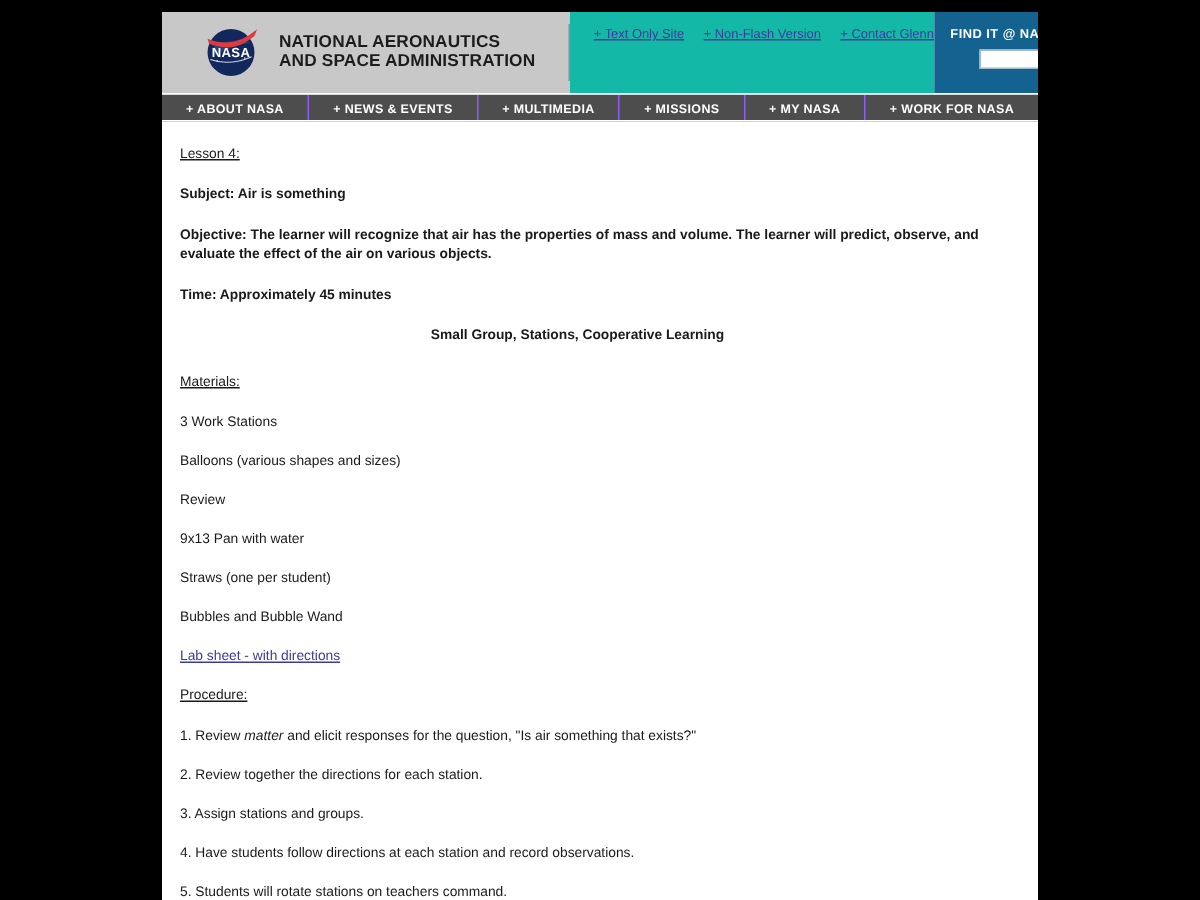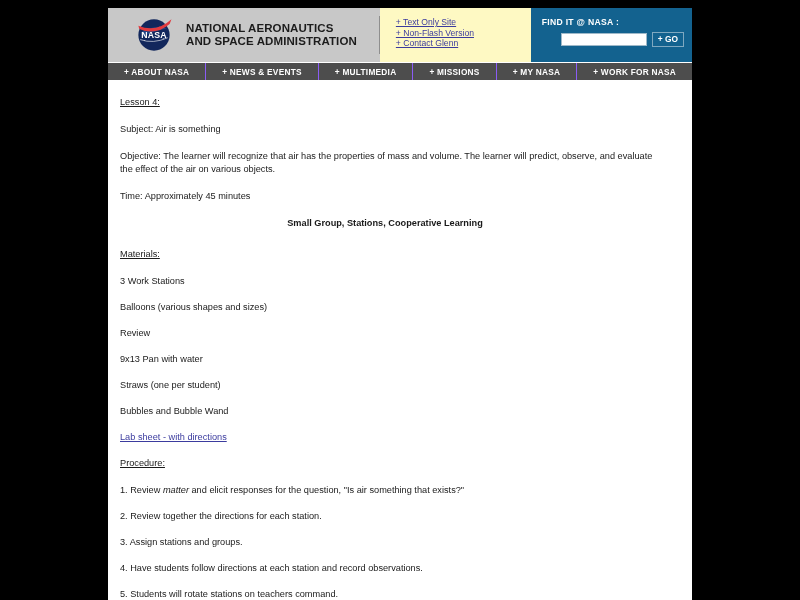--- a/index.html
+++ b/index.html
@@ -70,25 +70,24 @@
 
   .header-divider {
     width: 1px;
     background: #8e8e8e;
     margin: 8px 0 8px 22px;
     flex: 0 0 auto;
   }
 
   .quick-links {
     flex: 1 1 auto;
-    background: #fef9c3;
+    background: #14b8a6;
     padding: 9px 0 0 16px;
     display: flex;
-    flex-direction: column;
-    gap: 0;
+    gap: 13px;
   }
   .quick-links a {
     color: #3b3b9e;
     font-size: 8.6px;
     line-height: 10.5px;
     text-decoration: underline;
     white-space: nowrap;
     display: inline-block;
     width: fit-content;
   }
@@ -168,20 +167,21 @@
 
   .heading {
     font-weight: normal;
     text-decoration: underline;
     margin-bottom: 14px;
   }
 
   .para {
     margin-bottom: 14px;
     max-width: 545px;
+    font-weight: bold;
   }
 
   .centered-heading {
     text-align: center;
     font-weight: bold;
     margin: 0 0 18px 0;
     padding-right: 30px;
   }
 
   .material-line {

